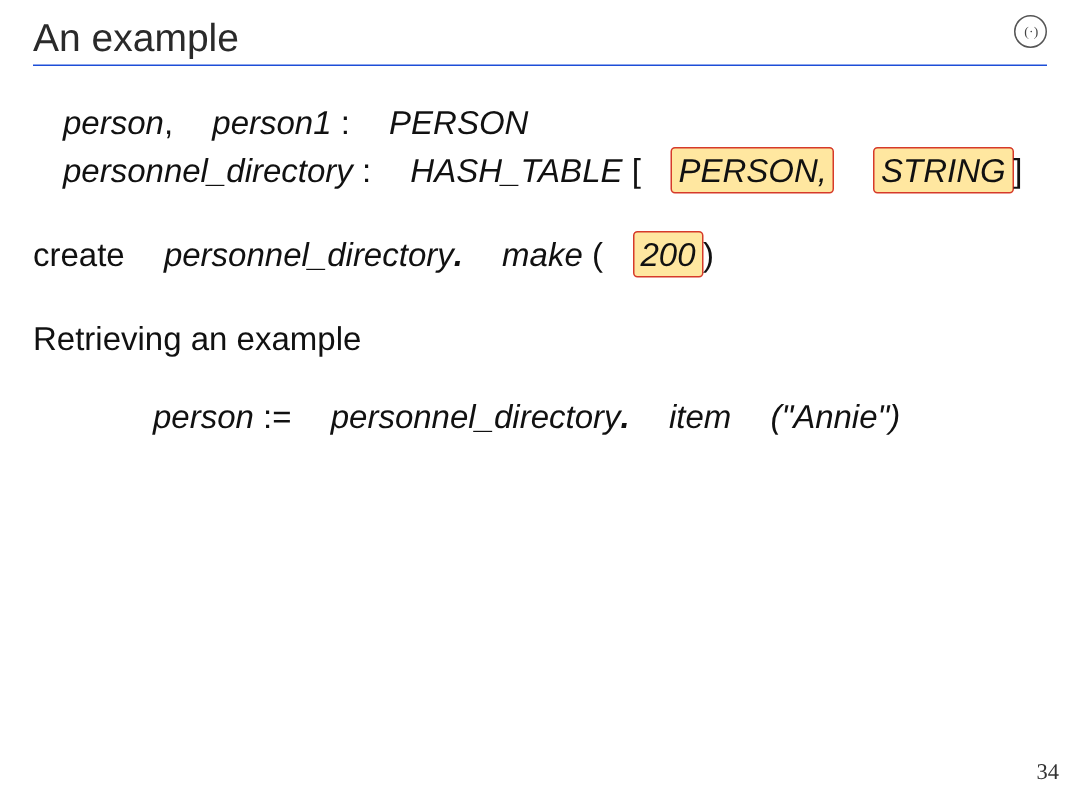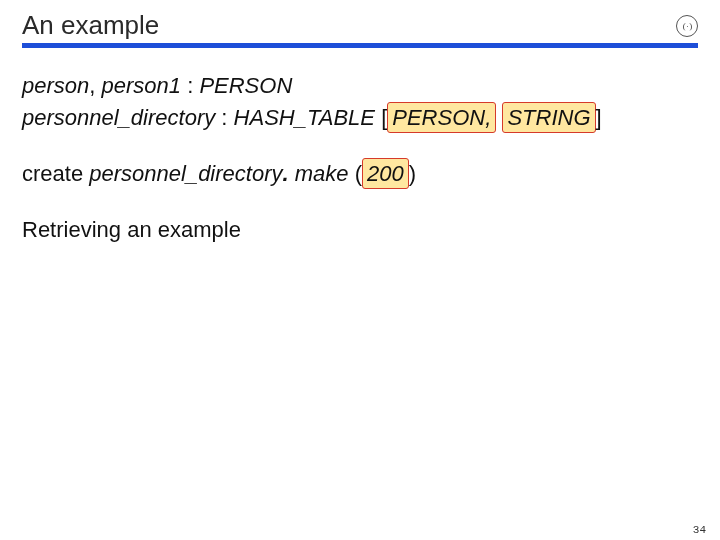--- a/index.html
+++ b/index.html
@@ -12,23 +12,22 @@
     overflow: hidden;
   }
   .slide {
     width: 100%;
     height: 100%;
     padding: 10px 22px 30px 22px;
     position: relative;
   }
   .title-row {
     display: flex;
-    align-items: center;
     justify-content: space-between;
-    border-bottom: 5px solid #1d4ed8;
+    border-bottom: 1px solid #1d4ed8;
     padding-bottom: 2px;
     margin-bottom: 22px;
   }
   .title {
     font-size: 26px;
     color: #2a2a2a;
     font-weight: 400;
   }
   .logo {
     width: 22px;
@@ -42,39 +41,39 @@
     color: #444;
     font-family: serif;
     letter-spacing: -1px;
   }
   .content {
     font-size: 22px;
     line-height: 1.45;
     color: #111;
   }
   .block { margin-bottom: 24px; }
-  .em { font-style: italic; }
+  .em { font-style: italic; margin-left: 20px; }
   .bold { font-weight: normal; }
   .boldem { font-weight: bold; font-style: italic; }
   .indent1 { padding-left: 60px; }
   .hl-red {
     display: inline-block;
     background: #ffe7a0;
     border: 1.5px solid #d63a2a;
     border-radius: 3px;
     padding: 1px 4px;
     line-height: 1.25;
   }
   .pagenum {
     position: absolute;
     right: 14px;
-    bottom: 4px;
-    font-size: 11px;
+    bottom: 16px;
+    font-size: 15px;
     color: #333;
-    font-family: Liberation Mono, monospace;
+    font-family: Liberation Serif, serif;
   }
 </style>
 </head>
 <body>
 
 <div class="slide">
 
   <div class="title-row">
     <div class="title">An example</div>
     <div class="logo">( · )</div>
@@ -93,18 +92,21 @@
 
     <div class="block">
       <span class="bold">create</span><span class="em"> personnel_directory</span><span class="boldem">.</span><span class="em"> make </span><span>(</span><span class="hl-red em">200</span><span>)</span>
     </div>
 
     <div class="block">
     </div>
 
     <div class="block">
       <div>Retrieving an example</div>
+      <div class="indent1" style="margin-top:20px;">
+        <span class="em">person </span><span>:= </span><span class="em">personnel_directory</span><span class="boldem">.</span><span class="em"> item </span><span class="em">("Annie")</span>
+      </div>
     </div>
 
   </div>
 
   <div class="pagenum">34</div>
 </div>
 
 </body></html>

